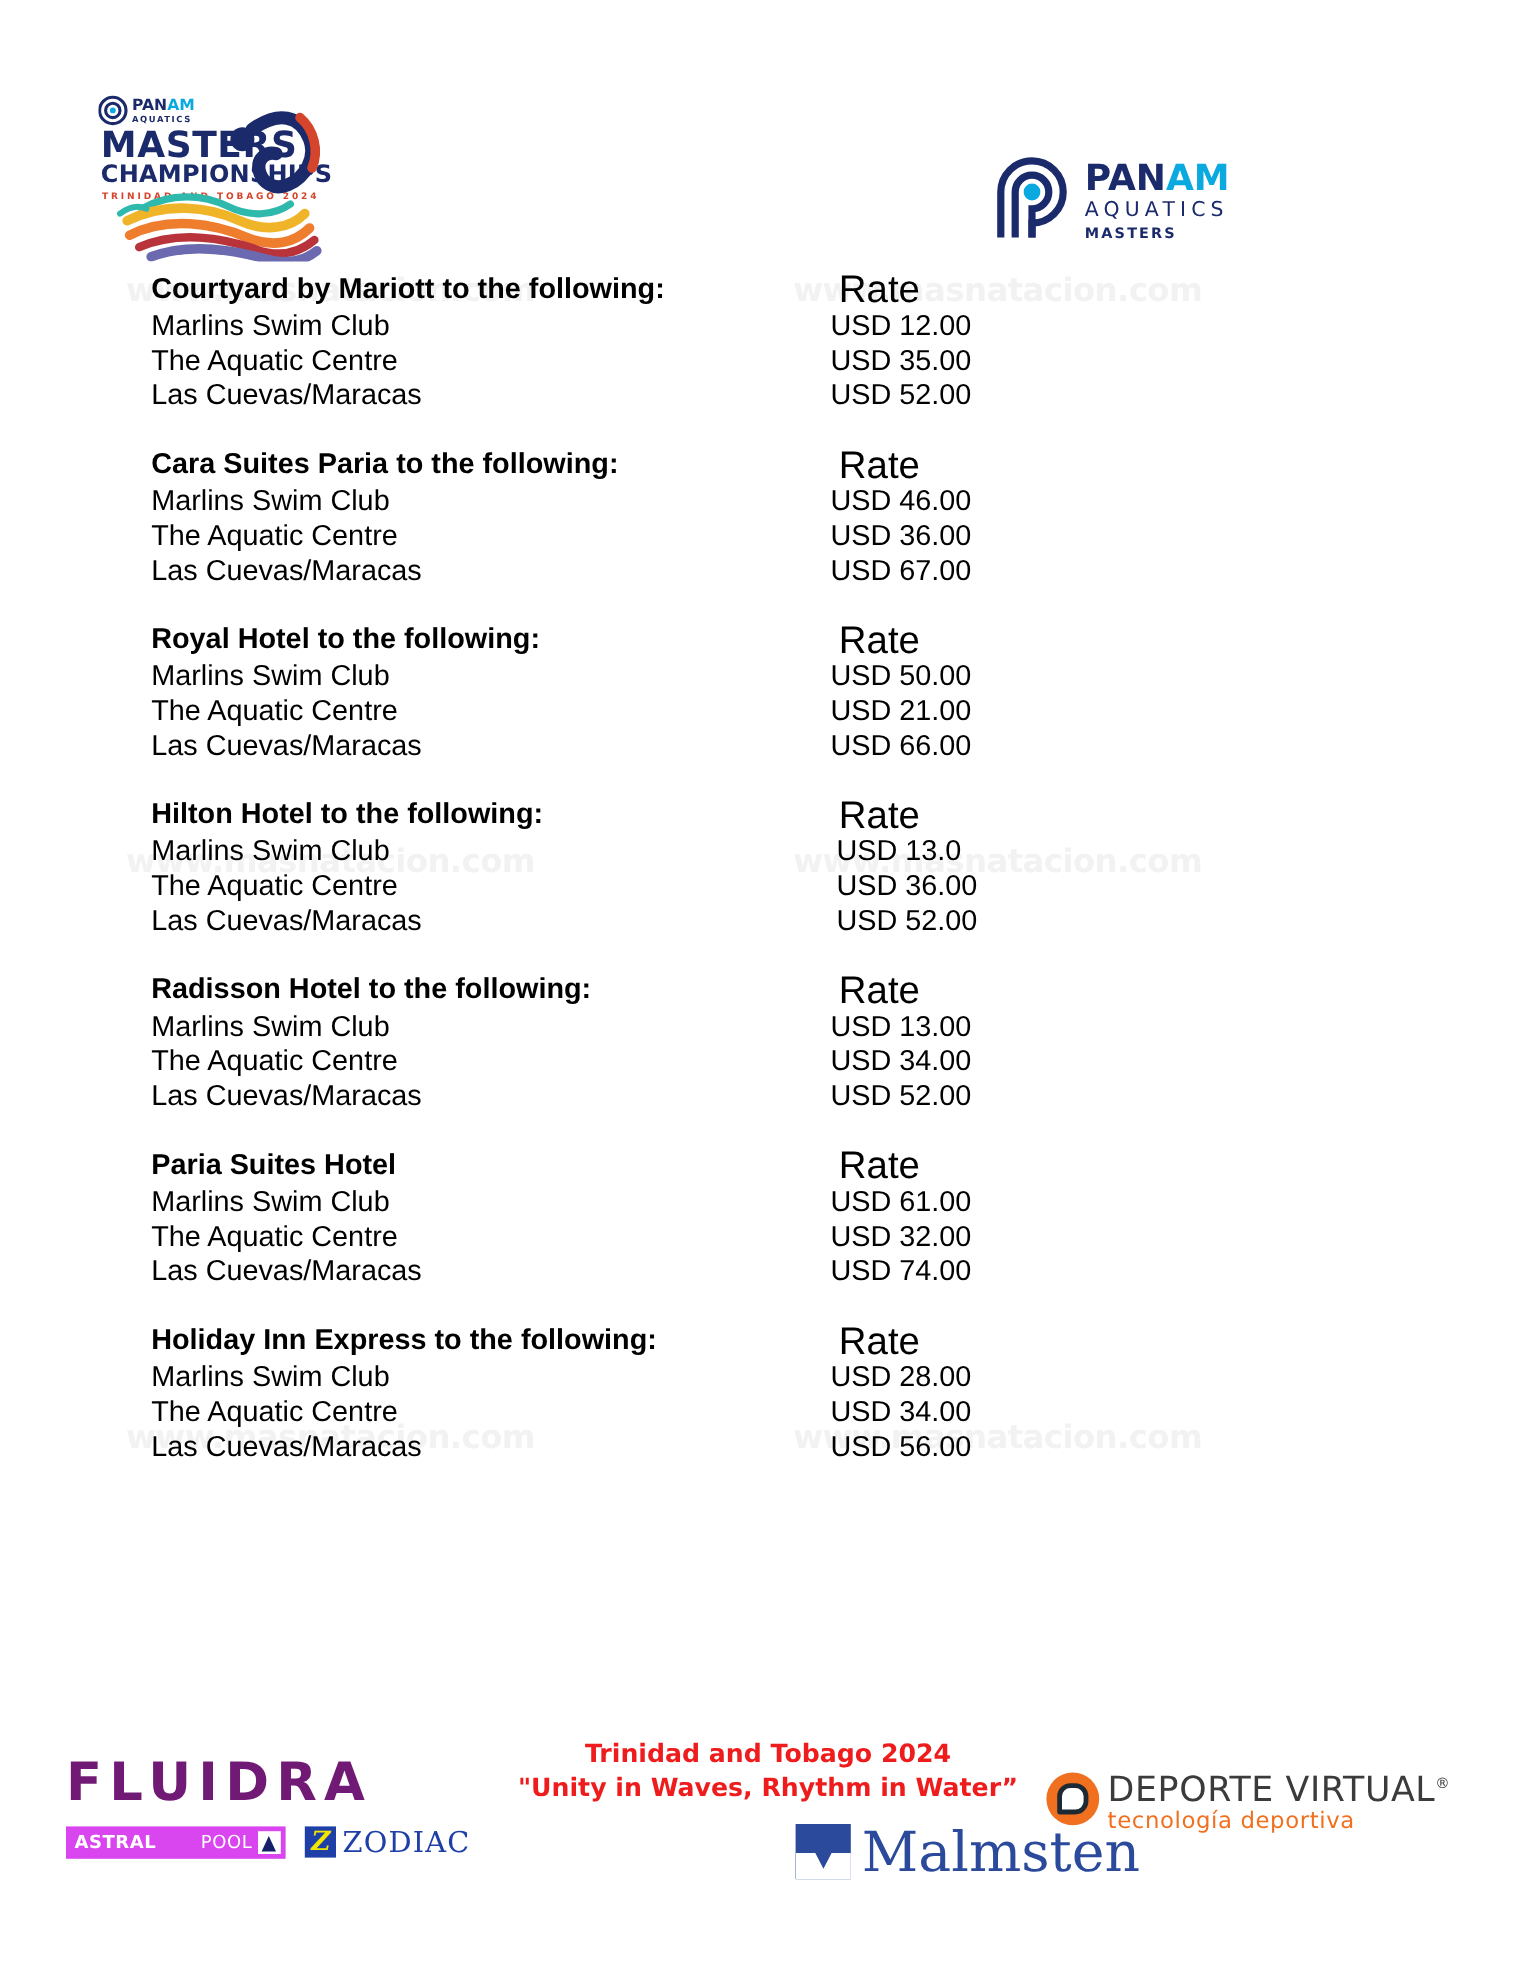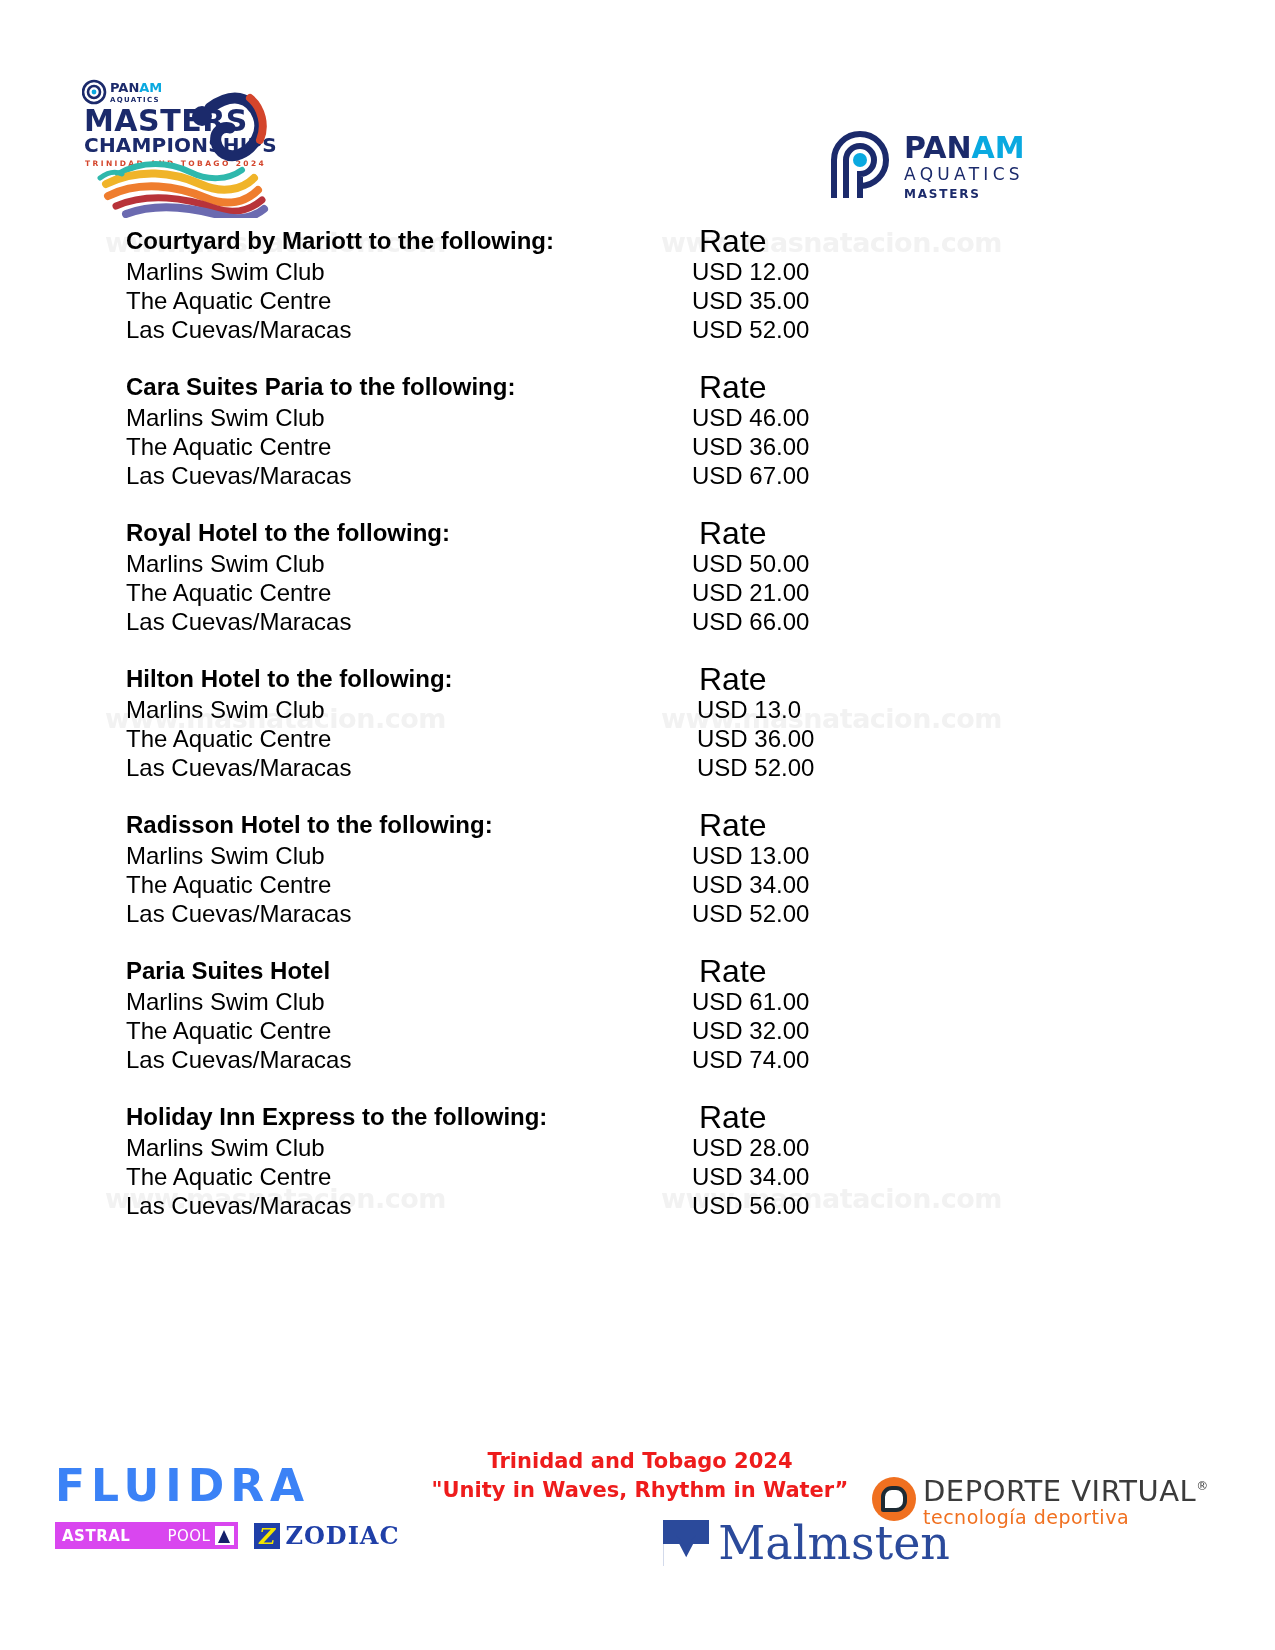--- a/index.html
+++ b/index.html
@@ -105,21 +105,21 @@
   .f-fluidra {
     position: absolute;
     left: 55px; top: 38px;
     width: 280px;
   }
   .fluidra-word {
     font-family: "DejaVu Sans", sans-serif;
     font-size: 44px;
     font-weight: 700;
     letter-spacing: 6px;
-    color: #3b82f6;
+    color: #701a75;
     line-height: 46px;
   }
   .f-subrow {
     display: flex;
     align-items: center;
     gap: 16px;
     margin-top: 12px;
   }
   .astral {
     background: #d946ef;
@@ -161,21 +161,21 @@
     font-family: "DejaVu Serif", serif;
     font-size: 22px;
     font-weight: 700;
     line-height: 26px;
     text-align: center;
     font-style: italic;
   }
   .zodiac .ztext {
     font-family: "DejaVu Serif", serif;
     font-size: 24px;
-    font-weight: 700;
+    font-weight: 400;
     letter-spacing: 1px;
     color: #1f3fa8;
   }
 
   .f-center {
     position: absolute;
     left: 330px; top: 22px;
     width: 620px;
     text-align: center;
   }

